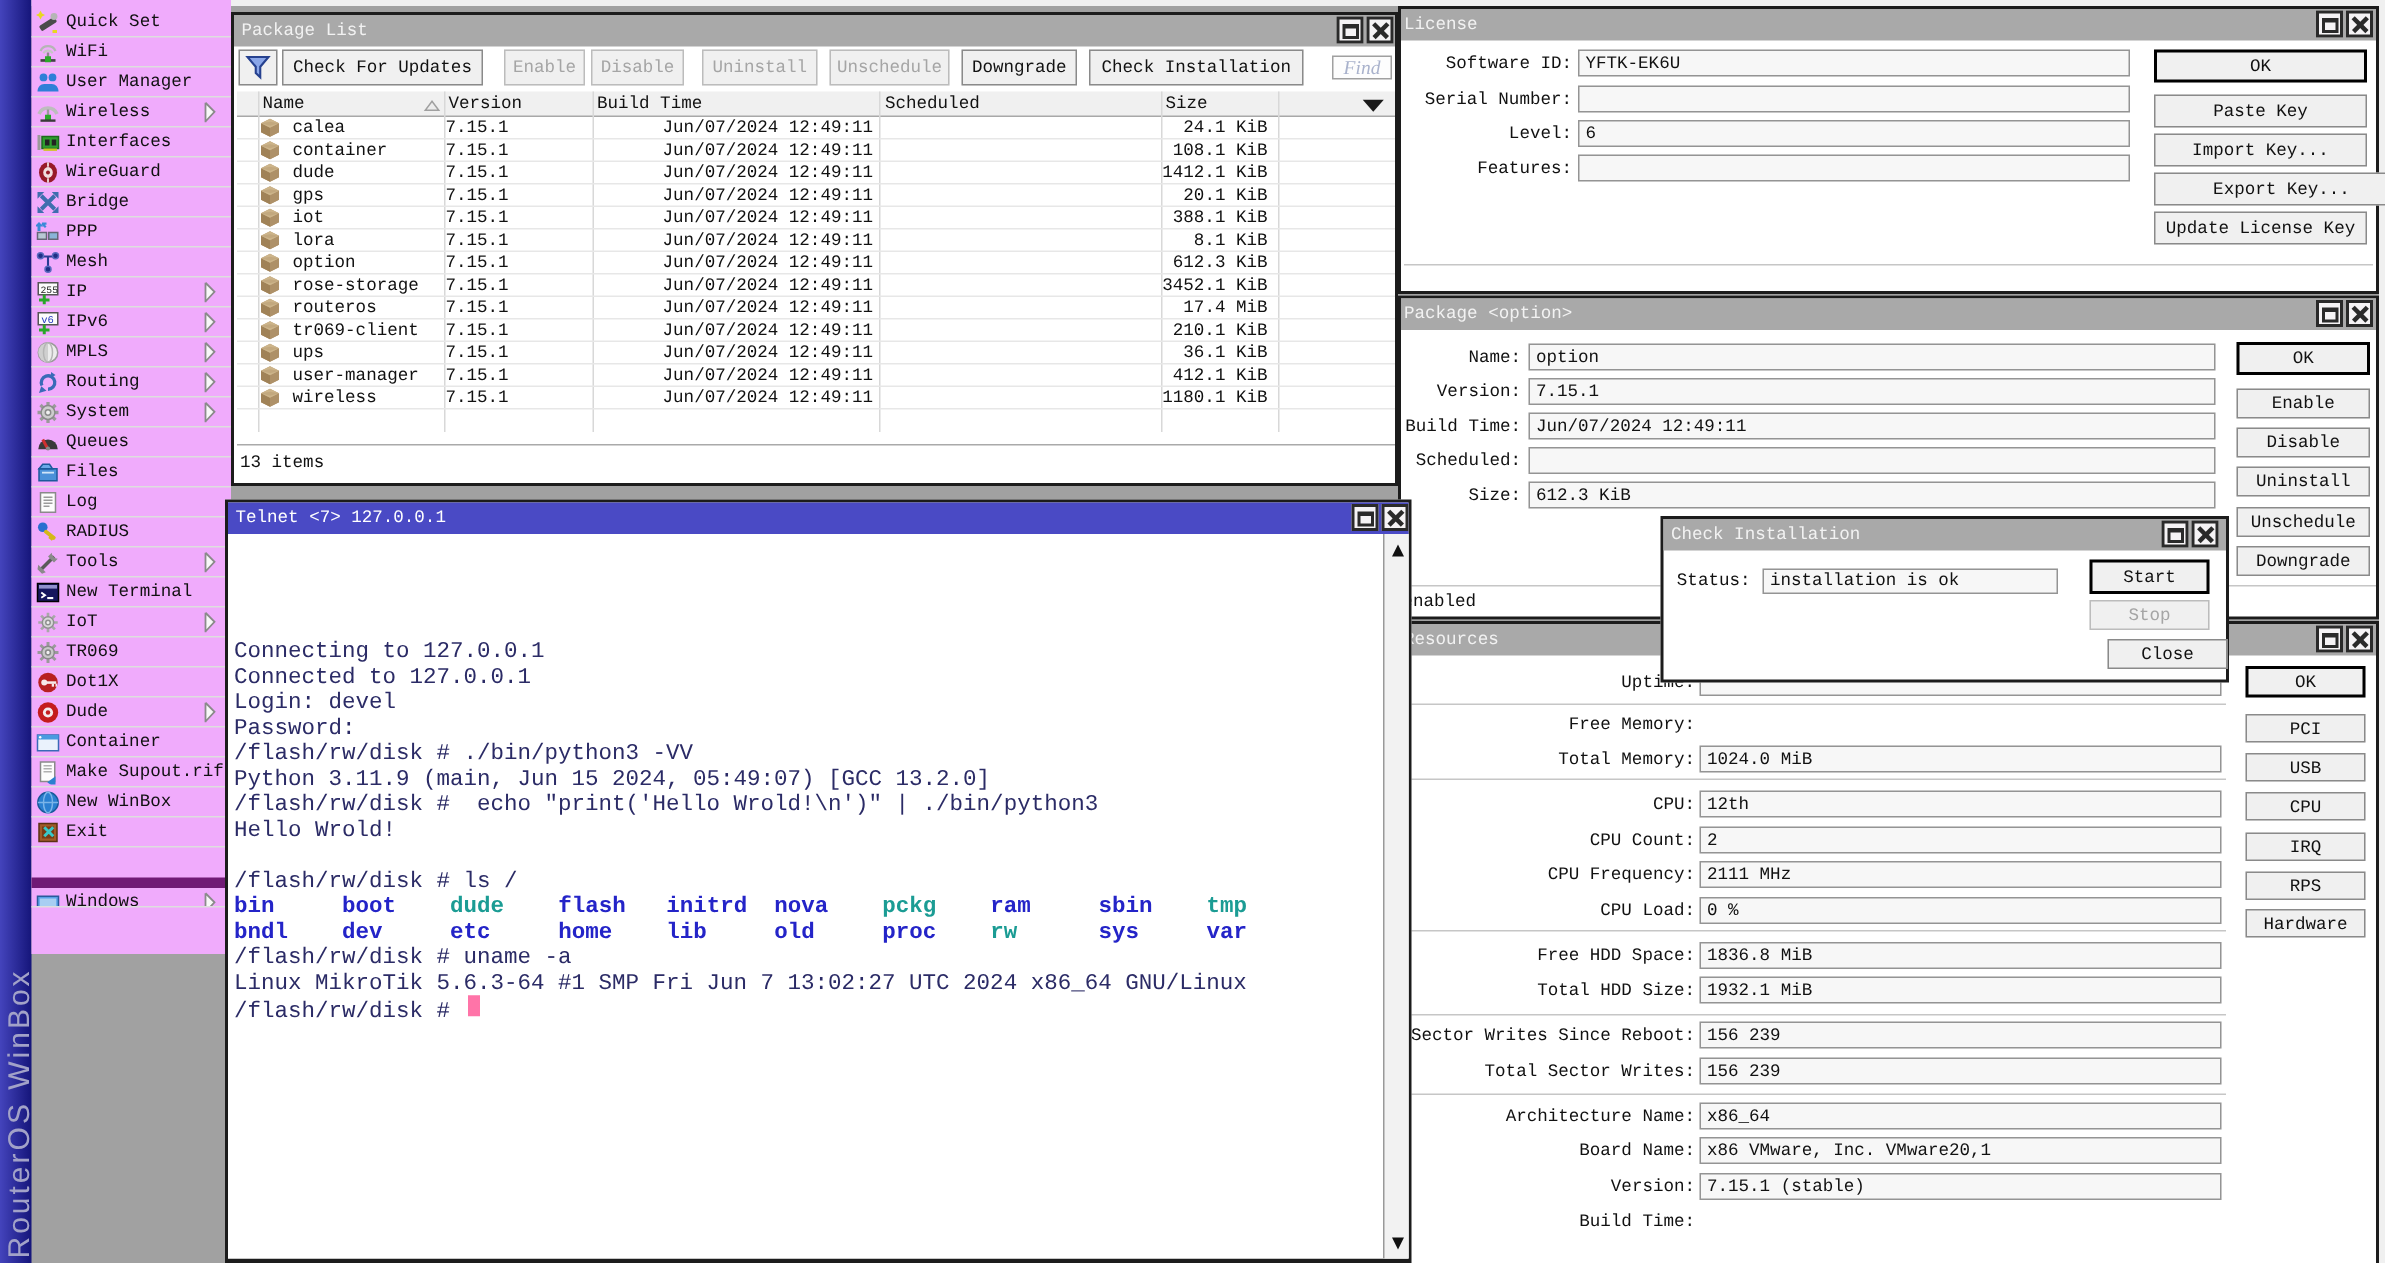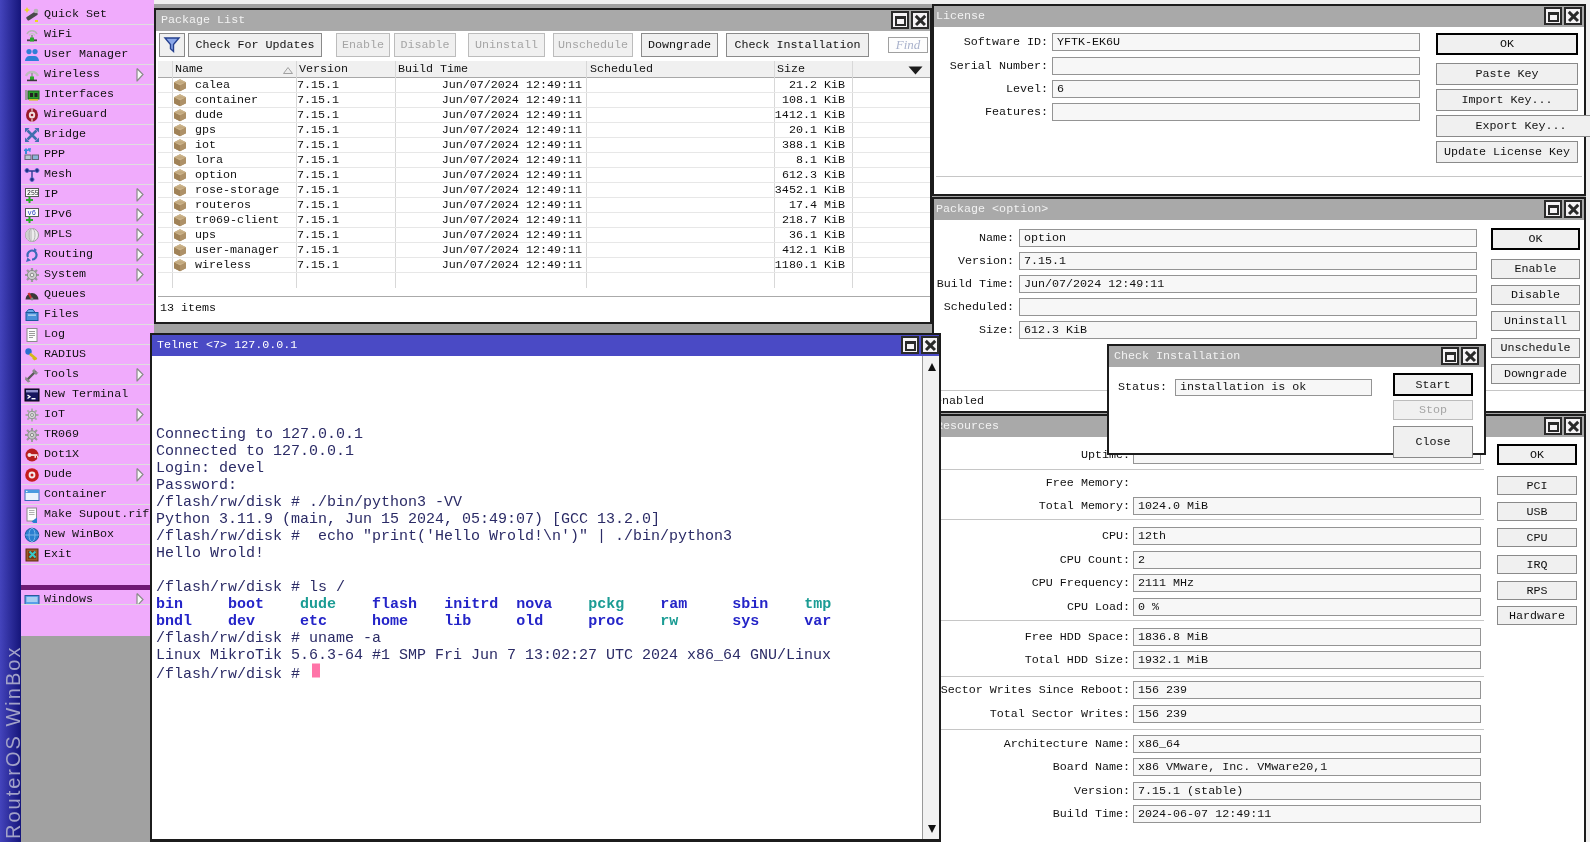--- a/index.html
+++ b/index.html
@@ -219,21 +219,21 @@
         <circle cx="8" cy="8" r="6.8" fill="#2a7fd0" stroke="#1a5a9a"></circle>
         <ellipse cx="8" cy="8" rx="3" ry="6.8" fill="none" stroke="#7ab4e8"></ellipse>
         <path d="M1.2 8h13.6" stroke="#7ab4e8"></path>
       </svg>New WinBox</div>
 <div class="m"><svg class="mi" width="16" height="16">
         <rect x="2" y="2" width="12" height="12" fill="#a05a28" stroke="#5a3010"></rect>
         <rect x="4" y="4" width="8" height="8" fill="#7a3c14"></rect>
         <path d="M11.5 4.5l-6 6M5.5 4.5l6 6" stroke="#38c8c8" stroke-width="2"></path>
       </svg>Exit</div>
 <div class="sp"></div>
-<div class="m" style="border-top:5px solid #701a75"><svg class="mi" width="16" height="16">
+<div class="m" style="border-top:7px solid #701a75"><svg class="mi" width="16" height="16">
         <rect x="1" y="3.5" width="14" height="9" fill="#58a0e8" stroke="#2a5a9a"></rect>
         <rect x="2.5" y="5" width="11" height="5" fill="#a8cef2"></rect>
         <rect x="6" y="13" width="4" height="1.5" fill="#888"></rect>
       </svg>Windows<svg class="ar" width="9" height="16">
         <path d="M1 1.5v13M1 1.5l6 6L1 14" fill="#f8f8f8" stroke="#8a8a8a" stroke-width="1.2"></path>
       </svg></div>
 </div>
 <div class="w" id="resources" style="left:932px;top:414px;width:654px;height:430px">
 <div class="tb" style="padding-left:2px">Resources</div>
 <div class="wb mx" style="left:610px"></div>
@@ -259,21 +259,20 @@
 <div class="inp" style="left:199px;top:265px;width:348px;height:18px;line-height:16px">156 239</div>
 <div class="lab" style="left:2px;top:288.5px;width:194px;height:18px;line-height:18px">Total Sector Writes:</div>
 <div class="inp" style="left:199px;top:288.5px;width:348px;height:18px;line-height:16px">156 239</div>
 <div class="lab" style="left:2px;top:318.5px;width:194px;height:18px;line-height:18px">Architecture Name:</div>
 <div class="inp" style="left:199px;top:318.5px;width:348px;height:18px;line-height:16px">x86_64</div>
 <div class="lab" style="left:2px;top:342px;width:194px;height:18px;line-height:18px">Board Name:</div>
 <div class="inp" style="left:199px;top:342px;width:348px;height:18px;line-height:16px">x86 VMware, Inc. VMware20,1</div>
 <div class="lab" style="left:2px;top:365.5px;width:194px;height:18px;line-height:18px">Version:</div>
 <div class="inp" style="left:199px;top:365.5px;width:348px;height:18px;line-height:16px">7.15.1 (stable)</div>
 <div class="lab" style="left:2px;top:389px;width:194px;height:18px;line-height:18px">Build Time:</div>
-<div class="inp" style="left:199px;top:389px;width:348px;height:18px;line-height:16px">2024-06-07 12:49:11</div>
 <div class="sep" style="left:4px;top:53px;width:546px"></div>
 <div class="sep" style="left:4px;top:103px;width:546px"></div>
 <div class="sep" style="left:4px;top:204px;width:546px"></div>
 <div class="sep" style="left:4px;top:260px;width:546px"></div>
 <div class="sep" style="left:4px;top:313px;width:546px"></div>
 <div class="btn def" style="left:563px;top:28px;width:80px;height:21px">OK</div>
 <div class="btn" style="left:563px;top:60px;width:80px;height:19px">PCI</div>
 <div class="btn" style="left:563px;top:86px;width:80px;height:19px">USB</div>
 <div class="btn" style="left:563px;top:112px;width:80px;height:19px">CPU</div>
 <div class="btn" style="left:563px;top:139px;width:80px;height:19px">IRQ</div>
@@ -362,21 +361,21 @@
         <svg class="pkg" width="16" height="15" viewBox="0 0 16 15">
           <path d="M2 4.2L8 1.2l6 3v6l-6 3-6-3z" fill="#b69871"></path>
           <path d="M2 4.2L8 7.2v6l-6-3z" fill="#a08257"></path>
           <path d="M14 4.2L8 7.2v6l6-3z" fill="#ae9168"></path>
           <path d="M2 4.2l6-3 6 3-6 3z" fill="#cdb58b"></path>
           <path d="M2 4.2l6-1 6 1-6 1.6z" fill="#c2a87e"></path>
         </svg>
         <span class="n">calea</span>
         <span class="v">7.15.1</span>
         <span class="bt">Jun/07/2024 12:49:11</span>
-        <span class="sz">21.2 KiB</span>
+        <span class="sz">24.1 KiB</span>
       </div>
 <div class="tr" style="top:32px">
         <svg class="pkg" width="16" height="15" viewBox="0 0 16 15">
           <path d="M2 4.2L8 1.2l6 3v6l-6 3-6-3z" fill="#b69871"></path>
           <path d="M2 4.2L8 7.2v6l-6-3z" fill="#a08257"></path>
           <path d="M14 4.2L8 7.2v6l6-3z" fill="#ae9168"></path>
           <path d="M2 4.2l6-3 6 3-6 3z" fill="#cdb58b"></path>
           <path d="M2 4.2l6-1 6 1-6 1.6z" fill="#c2a87e"></path>
         </svg>
         <span class="n">container</span>
@@ -479,21 +478,21 @@
         <svg class="pkg" width="16" height="15" viewBox="0 0 16 15">
           <path d="M2 4.2L8 1.2l6 3v6l-6 3-6-3z" fill="#b69871"></path>
           <path d="M2 4.2L8 7.2v6l-6-3z" fill="#a08257"></path>
           <path d="M14 4.2L8 7.2v6l6-3z" fill="#ae9168"></path>
           <path d="M2 4.2l6-3 6 3-6 3z" fill="#cdb58b"></path>
           <path d="M2 4.2l6-1 6 1-6 1.6z" fill="#c2a87e"></path>
         </svg>
         <span class="n">tr069-client</span>
         <span class="v">7.15.1</span>
         <span class="bt">Jun/07/2024 12:49:11</span>
-        <span class="sz">218.7 KiB</span>
+        <span class="sz">210.1 KiB</span>
       </div>
 <div class="tr" style="top:167px">
         <svg class="pkg" width="16" height="15" viewBox="0 0 16 15">
           <path d="M2 4.2L8 1.2l6 3v6l-6 3-6-3z" fill="#b69871"></path>
           <path d="M2 4.2L8 7.2v6l-6-3z" fill="#a08257"></path>
           <path d="M14 4.2L8 7.2v6l6-3z" fill="#ae9168"></path>
           <path d="M2 4.2l6-3 6 3-6 3z" fill="#cdb58b"></path>
           <path d="M2 4.2l6-1 6 1-6 1.6z" fill="#c2a87e"></path>
         </svg>
         <span class="n">ups</span>
@@ -532,21 +531,21 @@
 <div style="position:absolute;left:4px;top:290px;height:16px;line-height:16px">13 items</div>
 </div>
 <div class="w" id="checkinst" style="left:1107px;top:344px;width:379px;height:111px">
 <div class="tb">Check Installation</div>
 <div class="wb mx" style="left:332px"></div>
 <div class="wb cl" style="left:352px"></div>
 <div class="lab" style="left:2px;top:33px;width:56px;height:17px;line-height:17px">Status:</div>
 <div class="inp" style="left:66px;top:33px;width:197px;height:17px;line-height:15px">installation is ok</div>
 <div class="btn def" style="left:284px;top:27px;width:80px;height:23px">Start</div>
 <div class="btn dis" style="left:284px;top:54px;width:80px;height:20px">Stop</div>
-<div class="btn" style="left:284px;top:80px;width:80px;height:32px">Close</div>
+<div class="btn" style="left:296px;top:80px;width:80px;height:20px">Close</div>
 </div>
 <div class="w" id="telnet" style="left:150px;top:333px;width:791px;height:509px;border-bottom-width:3px">
 <div style="position:absolute;left:0;top:21px;right:0;bottom:0;background:#fff"></div>
 <div class="tb act">Telnet &lt;7&gt; 127.0.0.1</div>
 <div class="wb mx" style="left:749px"></div>
 <div class="wb cl" style="left:769px"></div>
 <pre id="term">Connecting to 127.0.0.1
 Connected to 127.0.0.1
 Login: devel
 Password:

